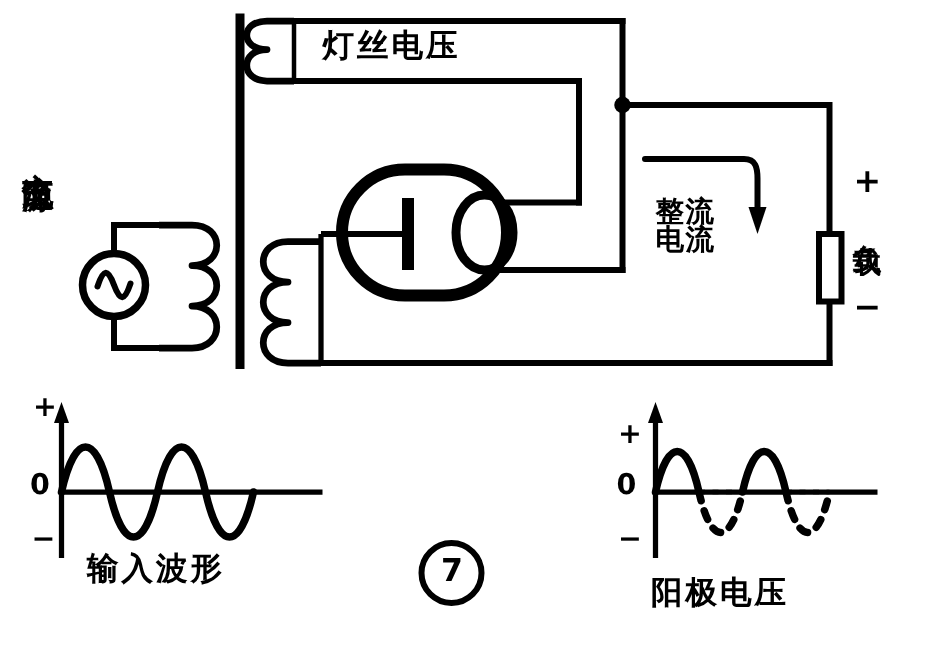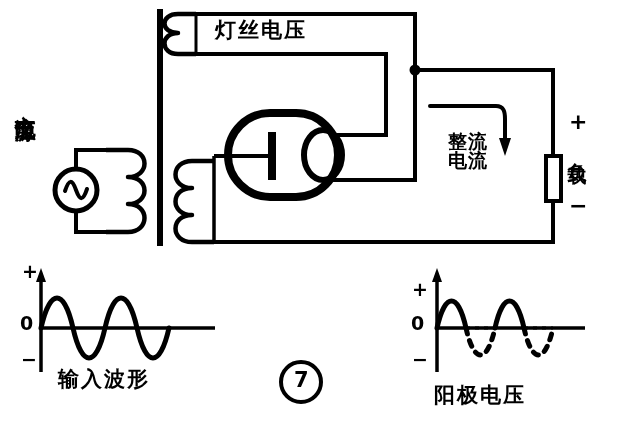--- a/index.html
+++ b/index.html
@@ -193,21 +193,21 @@
       <circle cx="301" cy="382" r="20" fill="none" stroke="#000" stroke-width="4"></circle>
     </g>
 
   </svg>
 
   <div class="lbl vert cjk-lg" style="left:14px; top:98px;">交流电源</div>
 
   <div class="lbl cjk-lg" style="left:215px; top:20px;">灯丝电压</div>
 
 
-  <div class="lbl cjk-md" style="left:448px; top:132px;">整流<br>电流</div>
+  <div class="lbl cjk-md" style="left:437px; top:132px;">整流<br>电流</div>
 
   <div class="lbl vert cjk-md" style="left:568px; top:148px;">负载</div>
 
   <div class="lbl sign" style="left:569px; top:111px;">+</div>
 
   <div class="lbl sign" style="left:569px; top:195px;">−</div>
 
   <div class="lbl axlabel" style="left:22px; top:262px;">+</div>
 
   <div class="lbl axlabel" style="left:20px; top:314px;">0</div>

